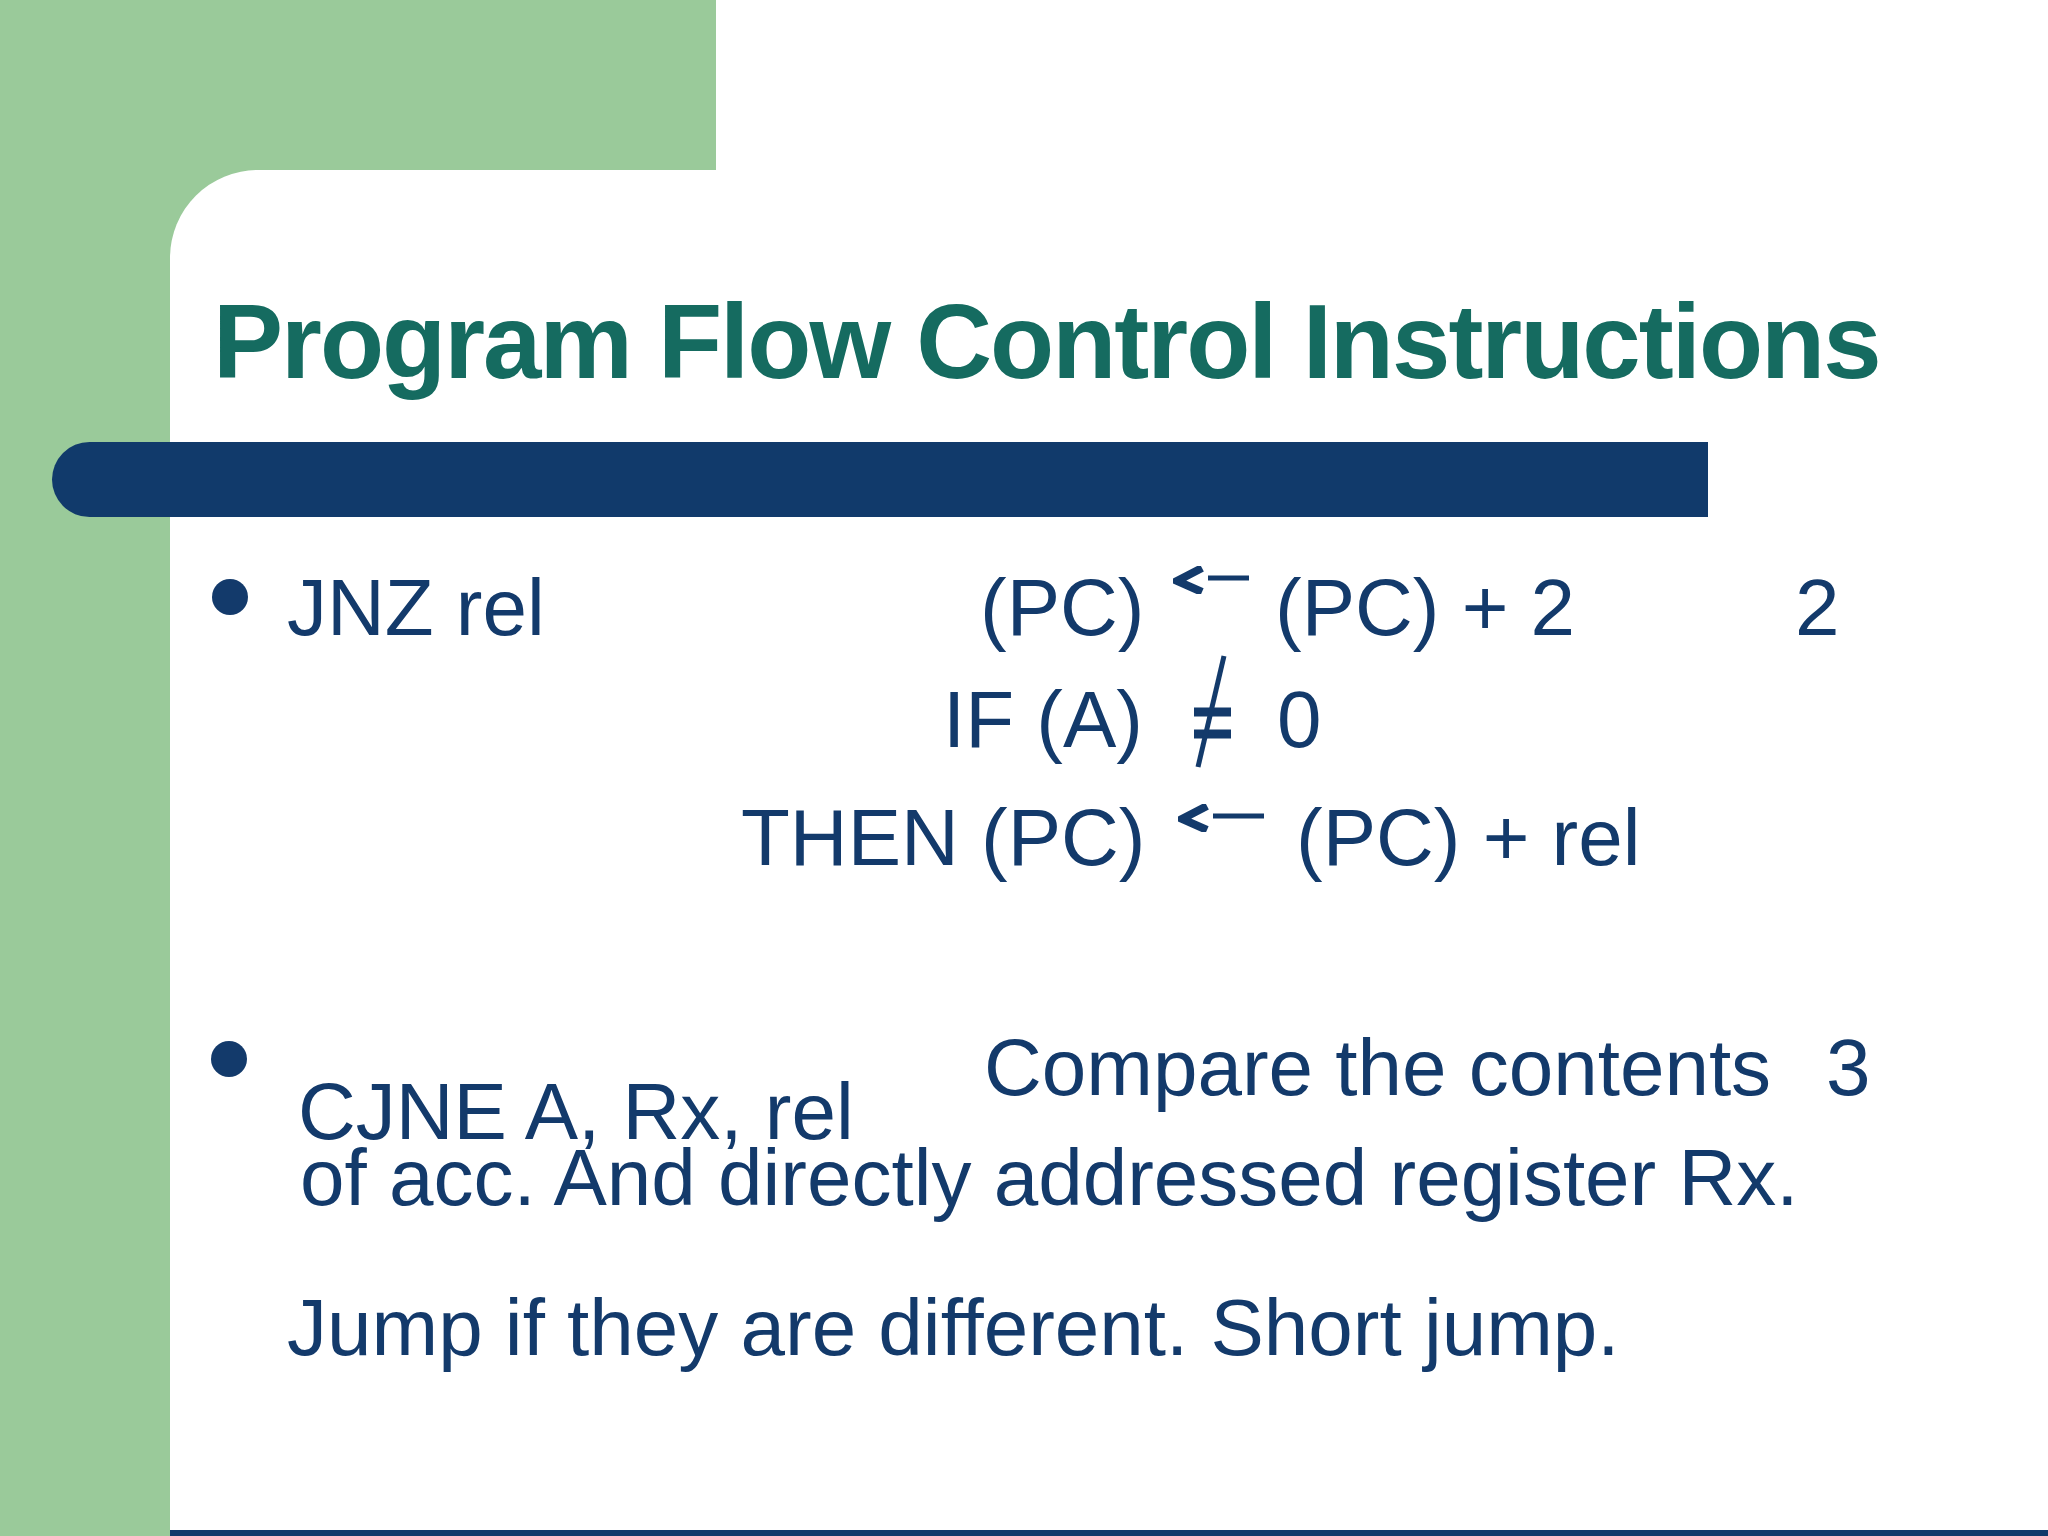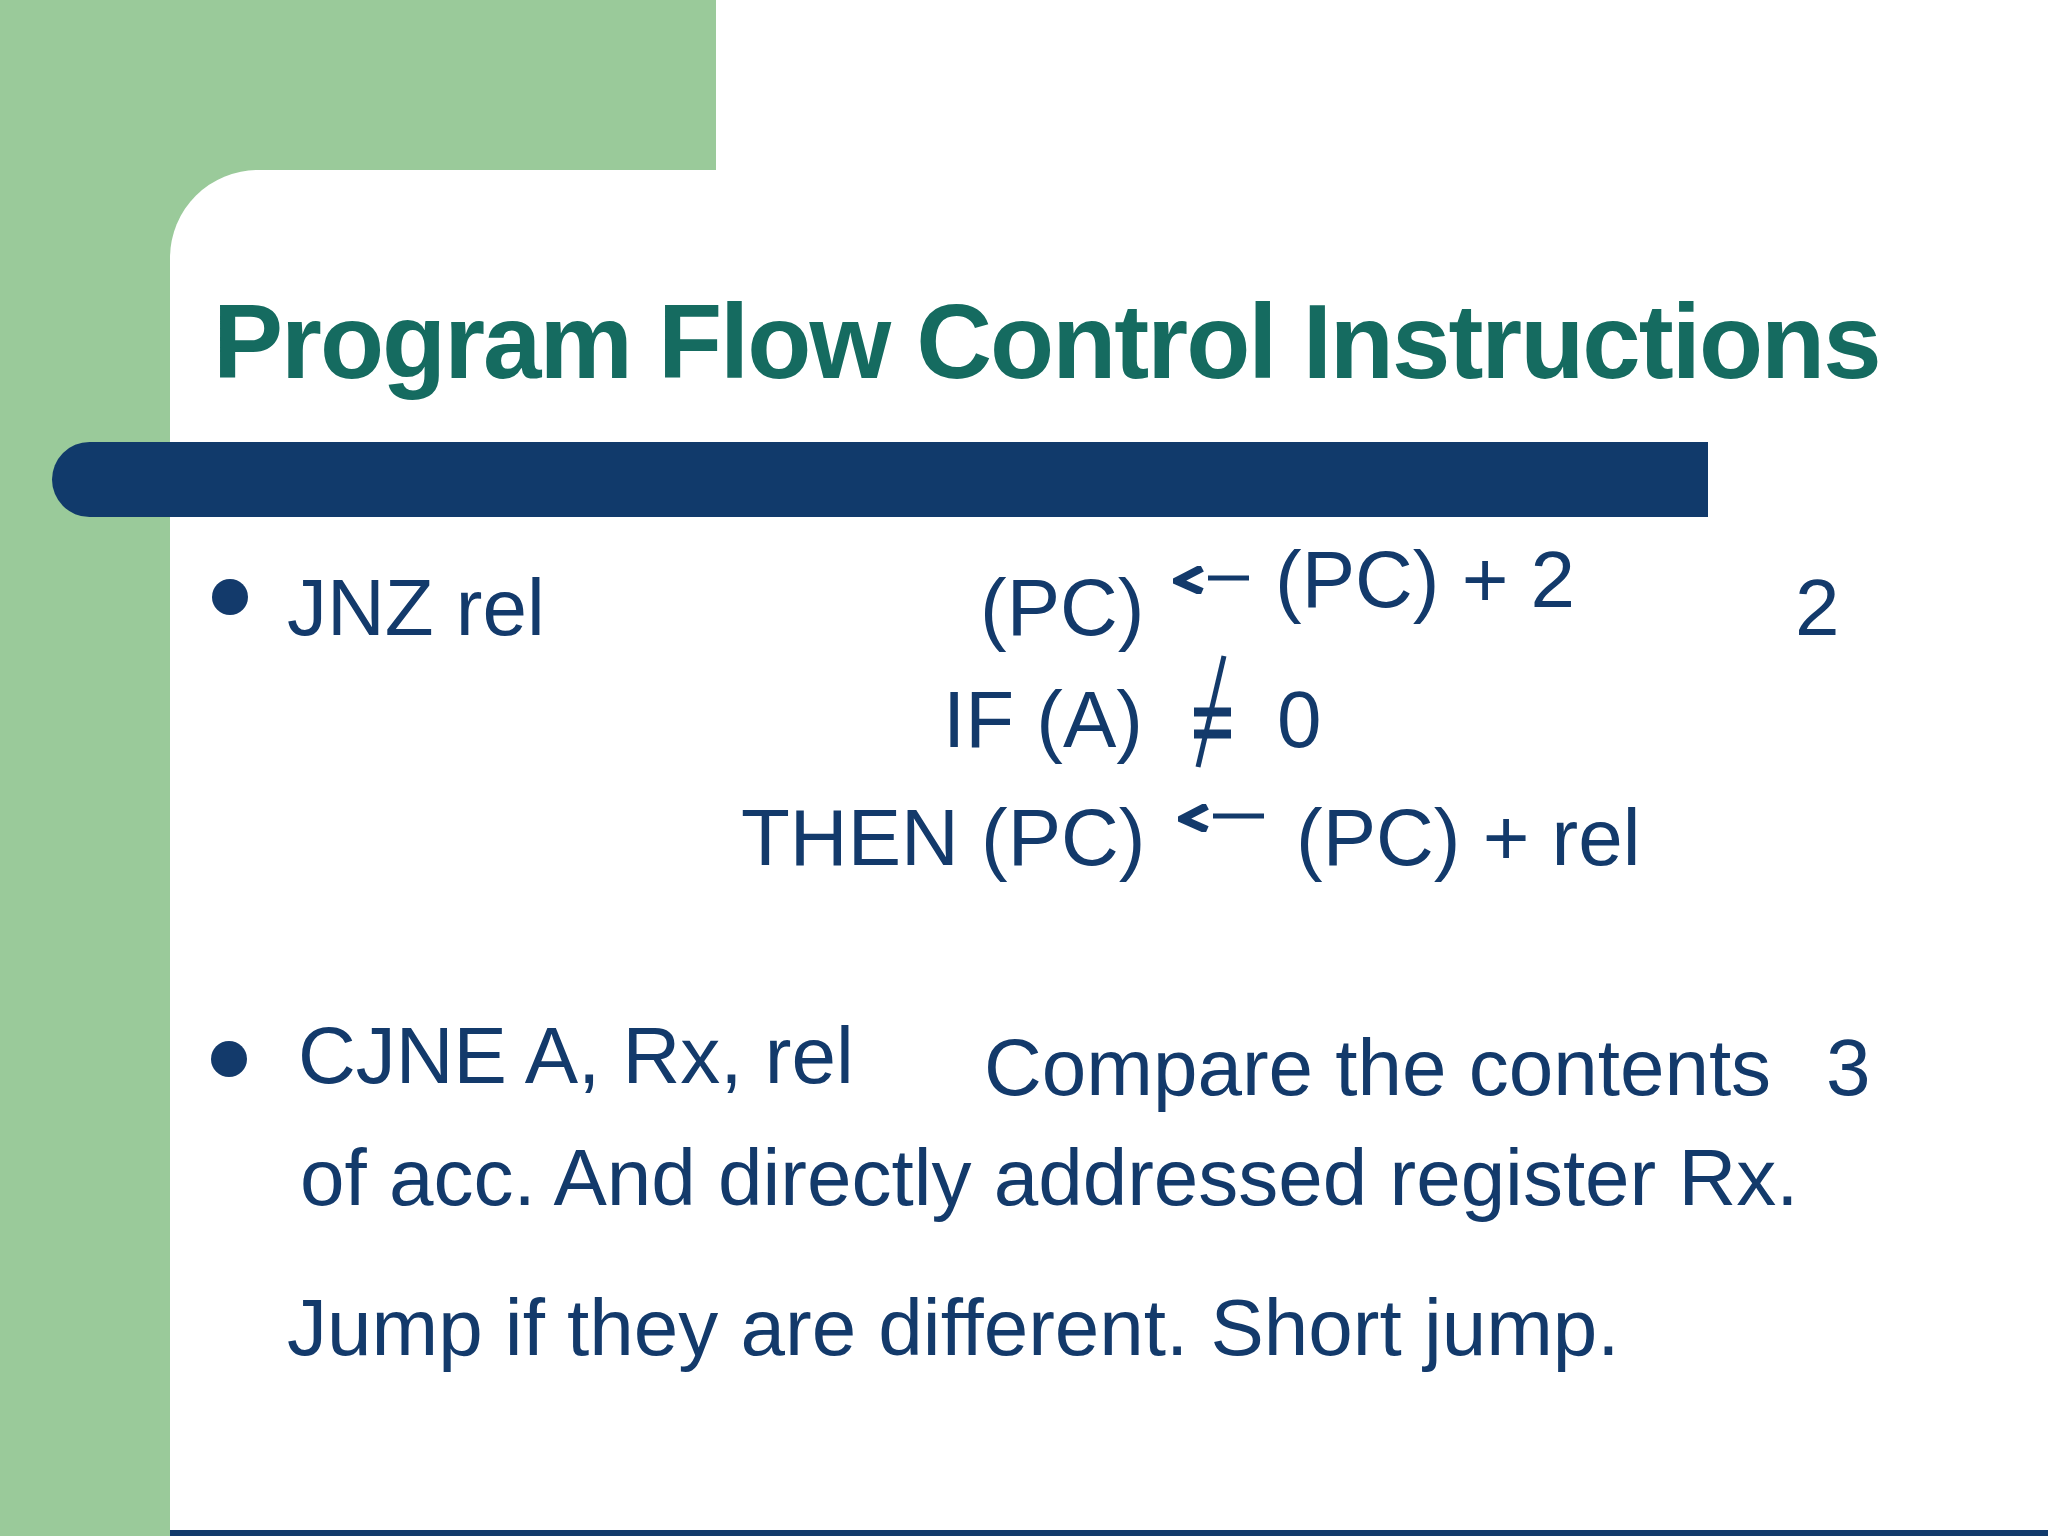--- a/index.html
+++ b/index.html
@@ -41,27 +41,27 @@
   }
   .dot {
     position: absolute; width: 36px; height: 36px; border-radius: 50%;
     background: var(--text, #133A6B); z-index: 3;
   }
   .dot1 { left: 212px; top: 579px; }
   .dot2 { left: 211px; top: 1041px; }
 
   .s-b1l1a { left: 287px;  top: 568px; text-align: right; }
   .s-b1l1b { left: 980px;  top: 568px; }
-  .s-b1l1c { left: 1275px; top: 540px; }
+  .s-b1l1c { left: 1275px; top: 568px; }
   .s-b1l1d { left: 1795px; top: 568px; }
   .s-b1l2a { left: 943px;  top: 680px; }
   .s-b1l2b { left: 1277px; top: 680px; }
   .s-b1l3a { left: 741px;  top: 798px; }
   .s-b1l3b { left: 1296px; top: 798px; }
-  .s-b2l1a { left: 298px;  top: 1016px; text-align: center; }
+  .s-b2l1a { left: 298px;  top: 1072px; text-align: center; }
   .s-b2l1b { left: 984px;  top: 1028px; }
   .s-b2l1c { left: 1826px; top: 1028px; }
   .s-b2l2  { left: 300px;  top: 1138px; text-align: center; }
   .s-b2l3  { left: 287px;  top: 1248px; margin-top: 40px; }
 
   
   .arrow { position: absolute; z-index: 3; }
   .a1 { left: 1173px; top: 566px; width: 78px; height: 28px; }
   .a3 { left: 1178px; top: 804px; width: 88px; height: 28px; }
   .neq { position: absolute; left: 1192px; top: 653px; width: 42px; height: 118px; z-index: 3; }

